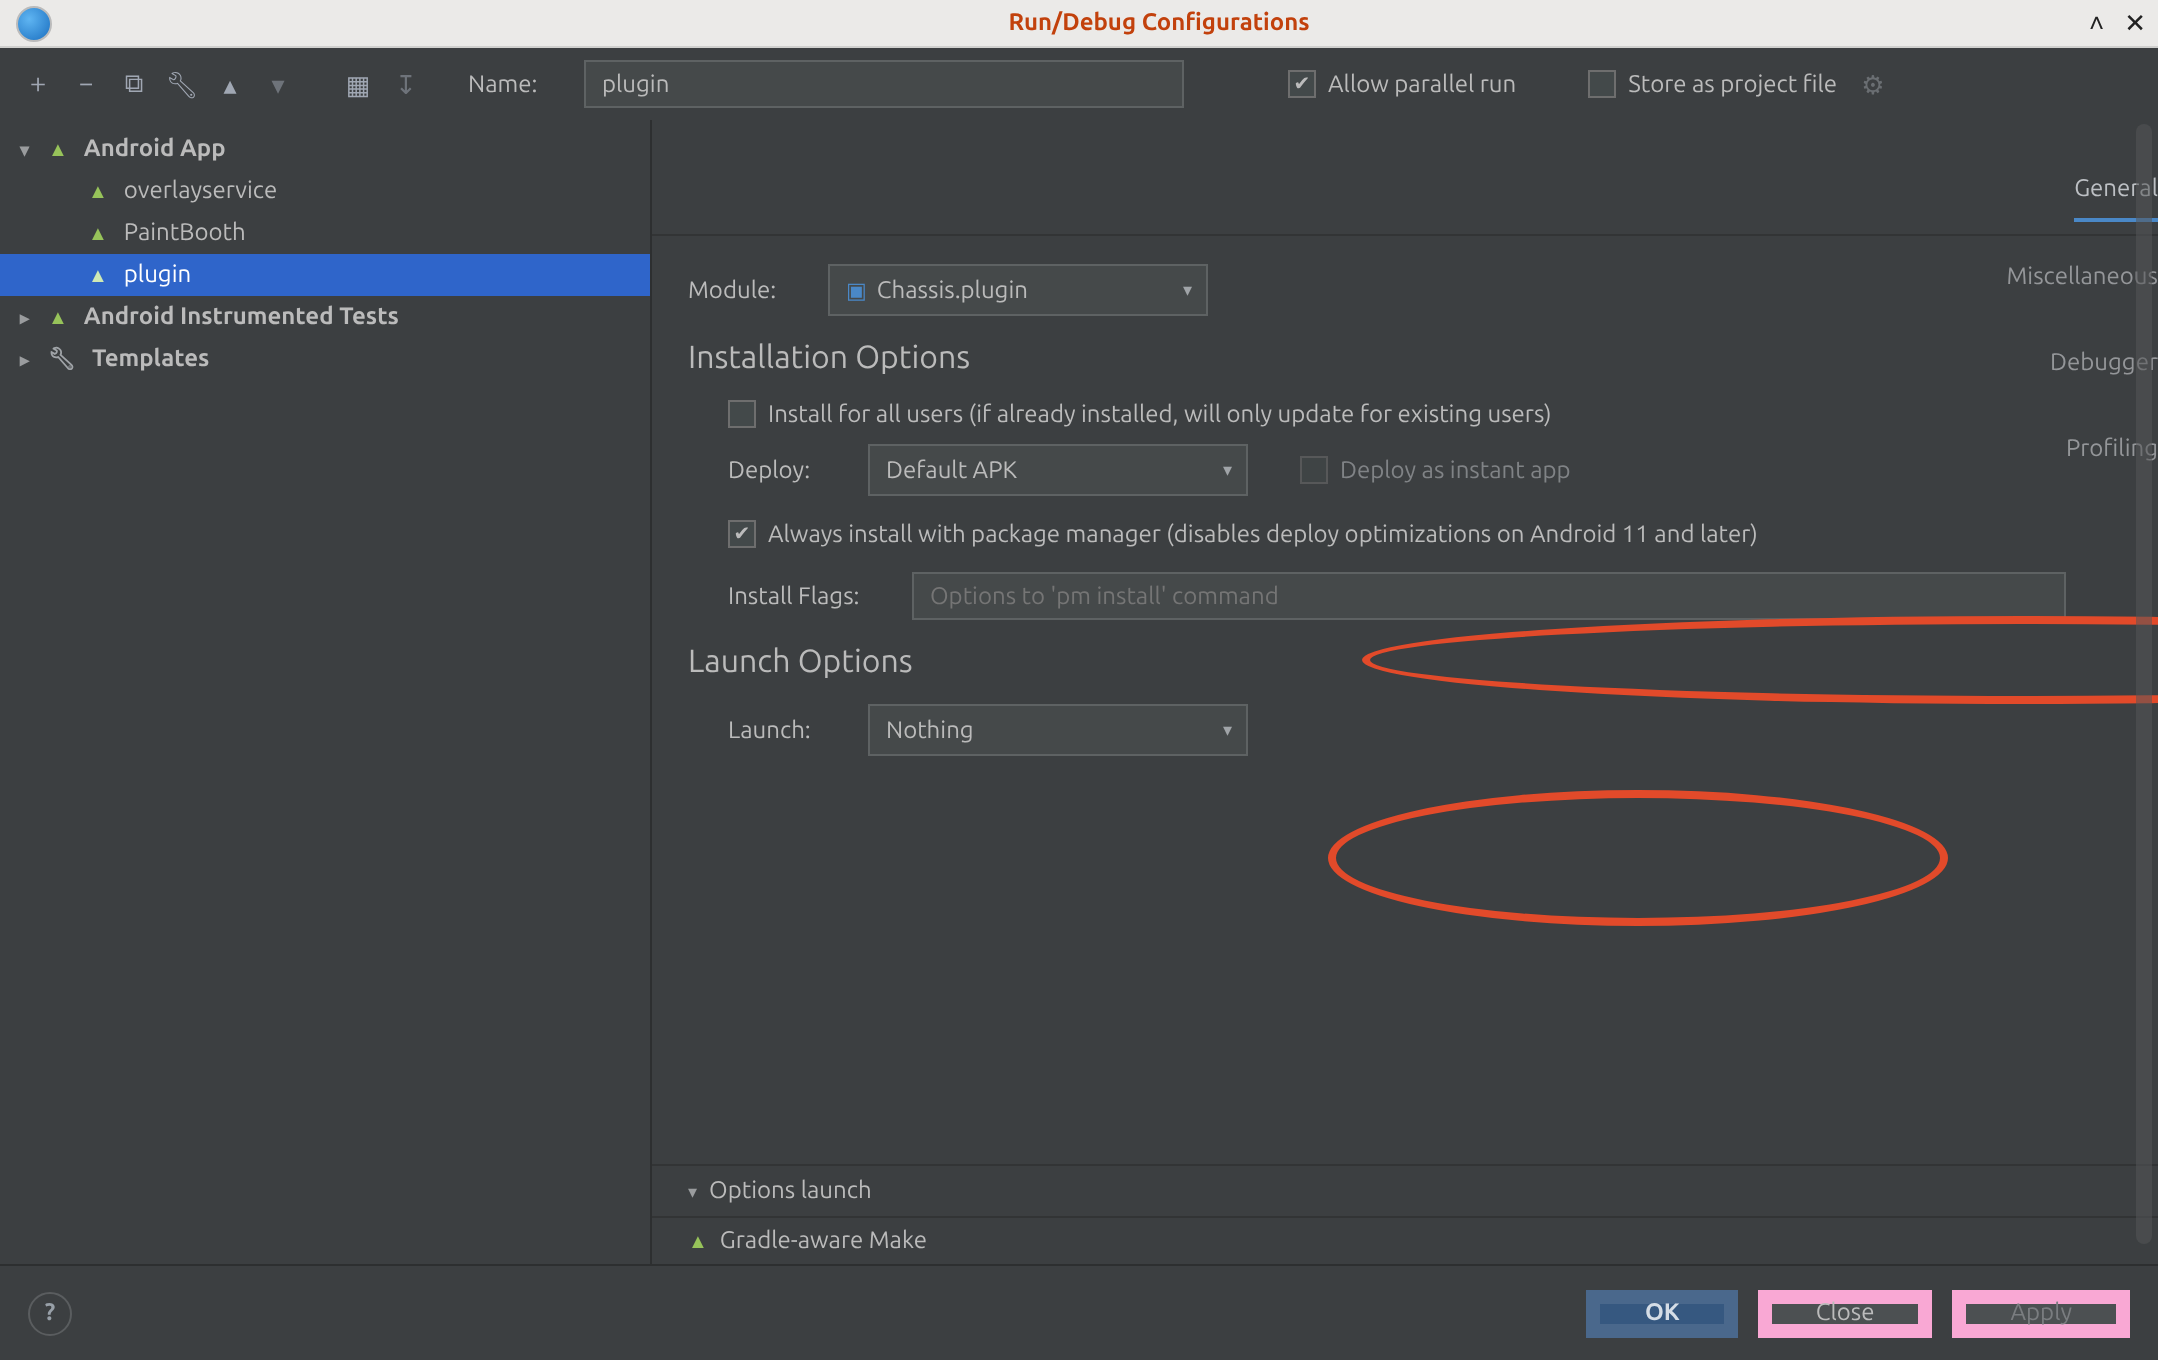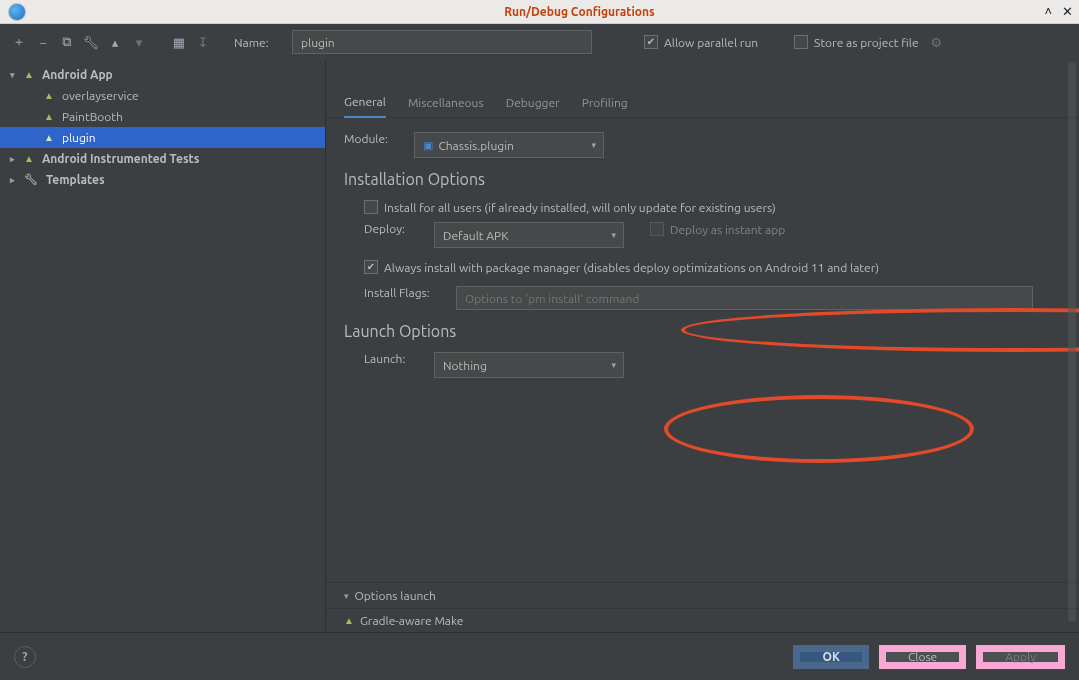--- a/index.html
+++ b/index.html
@@ -39,26 +39,26 @@
     .tree-row.bold { font-weight: bold; }
     .tree-row.child { padding-left: 44px; }
     .tree-row.selected { background: #2f65ca; color: #ffffff; }
     .tree-row .w-icon { color: #a0a4a8; font-size: 11px; margin-right: 4px; }
     .indent1 { padding-left: 24px; }
     
     .content { flex: 1; background: #3c3f41; padding: 0 0 0 0; position: relative; }
     .scroll-track { position: absolute; right: 3px; top: 0; bottom: 50px; width: 8px; background: transparent; }
     .scroll-thumb { position: absolute; right: 0; top: 2px; width: 8px; height: 560px; background: #545658; border-radius: 4px; opacity: .55; }
     
-    .tabs { display: flex; gap: 22px; padding: 28px 0 0 18px; border-bottom: 1px solid #323435; height: 58px; align-items: flex-end; }
+    .tabs { display: flex; gap: 22px; padding: 28px 0 0 18px; border-bottom: 1px solid #323435; height: 58px; align-items: flex-end; flex-direction: column; }
     .tabs .tab { padding-bottom: 8px; color: #949699; font-size: 12px; cursor: pointer; }
     .tabs .tab.active { color: #bdc0c4; border-bottom: 2px solid #4a88c7; margin-bottom: -1px; }
     
     .form { padding: 14px 18px; }
-    .row { display: flex; align-items: flex-start; margin-bottom: 12px; gap: 12px; }
+    .row { display: flex; align-items: center; margin-bottom: 12px; gap: 12px; }
     .lab { min-width: 58px; color: #bbbbbb; }
     .select { height: 26px; background: #45494a; border: 1px solid #5e6263; color: #bbbbbb; display: inline-flex; align-items: center; padding: 0 22px 0 8px; position: relative; font-size: 12px; min-width: 120px; }
     .select::after { content: "▾"; position: absolute; right: 7px; color: #a0a4a8; font-size: 9px; }
     .select.module { width: 190px; }
     .select .mod-icon { color: #4a88c7; font-size: 11px; margin-right: 5px; }
     
     .section-title { font-size: 16px; color: #bbbbbb; margin: 6px 0 12px 0; }
     .indented { padding-left: 20px; }
     
     .chk-cont.full { margin-left: 0; }

